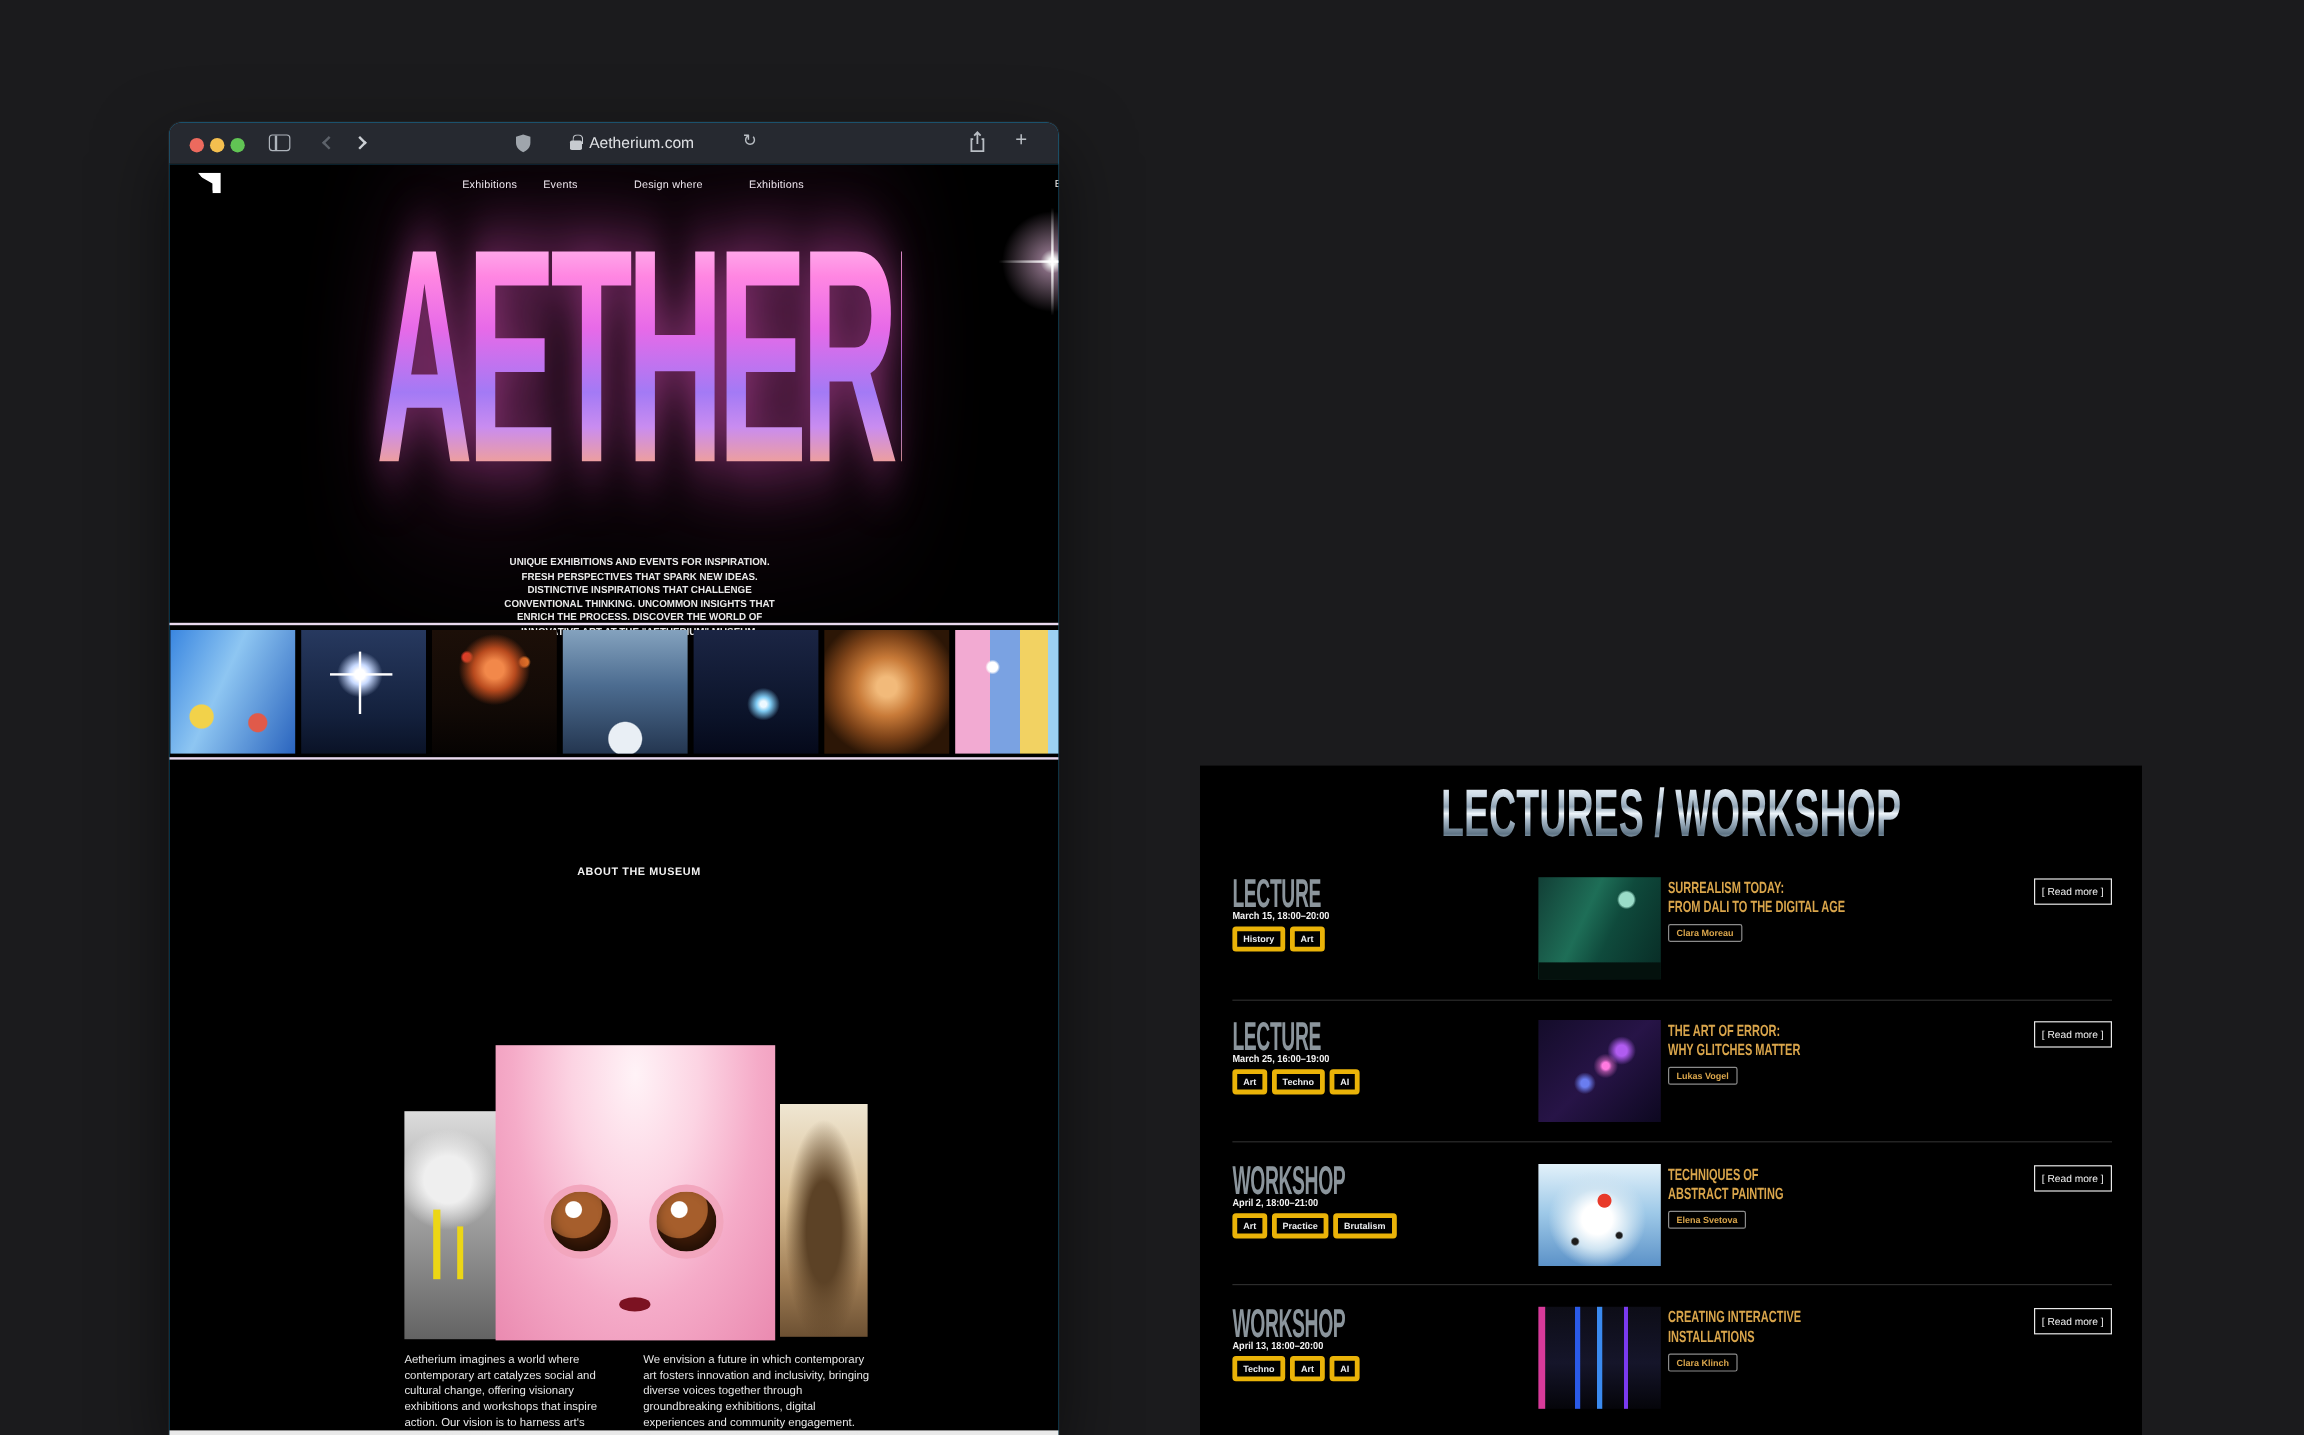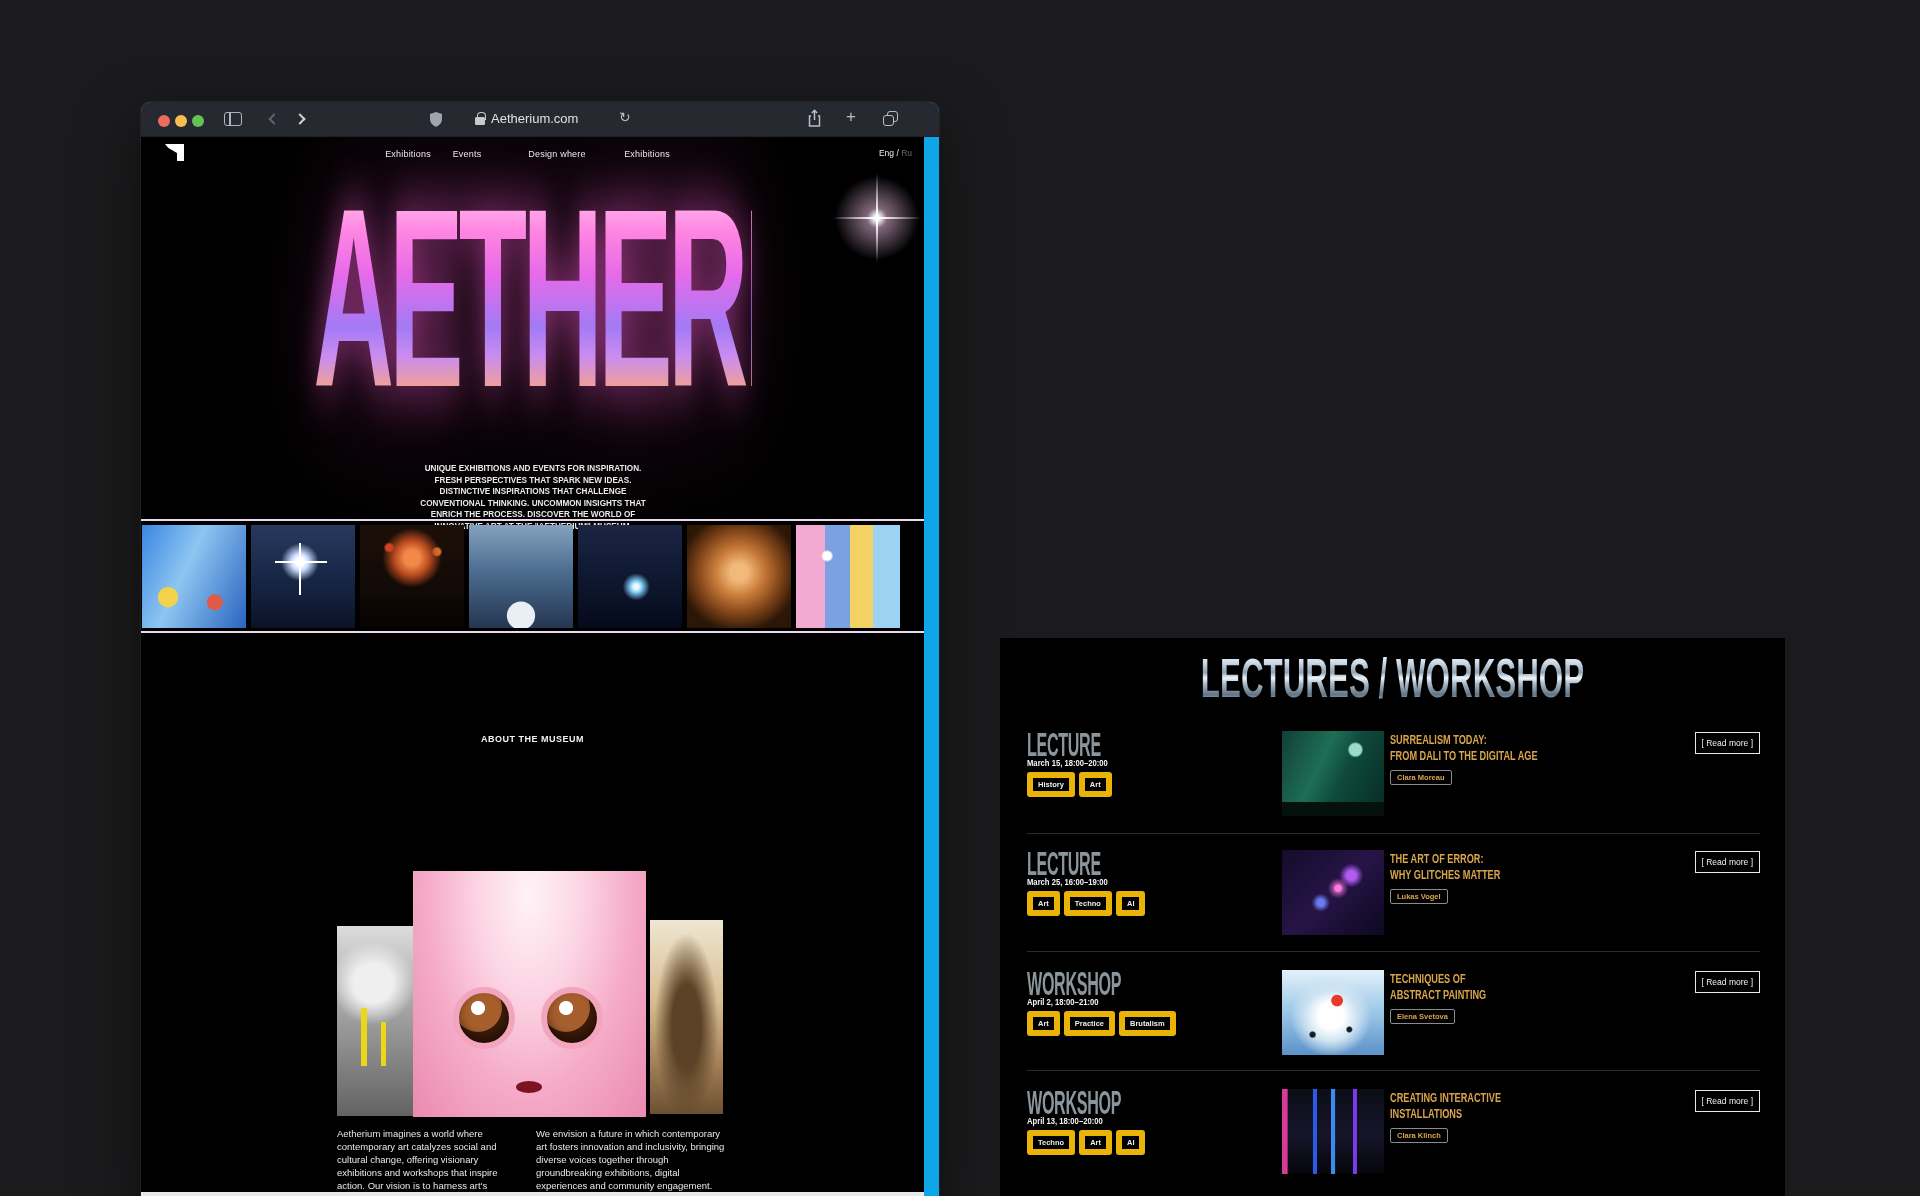--- a/index.html
+++ b/index.html
@@ -1,20 +1,20 @@
 <!DOCTYPE html>
 <html><head>
 <meta charset="utf-8">
 <style>
   * { margin:0; padding:0; box-sizing:border-box; }
   html,body { width:1920px; height:1196px; overflow:hidden; background:#1b1b1d;
     font-family:"Liberation Sans","DejaVu Sans",sans-serif; }
 
   
-  .window { position:absolute; left:141px; top:102px; width:798px; height:1094px;
+  .window { position:absolute; left:141px; top:102px; width:741px; height:1094px;
     border-radius:10px 10px 0 0; overflow:hidden; background:#0ea5e9;
     box-shadow:0 0 0 1px rgba(255,255,255,.05), 0 24px 60px rgba(0,0,0,.55); }
   .toolbar { position:absolute; left:0; top:0; width:100%; height:35px; background:#262930;
     border-bottom:1px solid #1d2024; }
   .t-dot { position:absolute; top:13px; width:12px; height:12px; border-radius:50%; }
   .t-red { left:17px; background:#ec6a5e; } .t-yel { left:34px; background:#f4bf4f; }
   .t-grn { left:51px; background:#61c454; }
   .tb-ic { position:absolute; color:#b9bec4; }
   .sidebar-ic { left:83px; top:10px; width:18px; height:14px; border:1.6px solid #aeb4bb; border-radius:3px; }
   .sidebar-ic::before { content:""; position:absolute; left:4px; top:0; width:1.6px; height:100%; background:#aeb4bb; }
@@ -77,21 +77,21 @@
   .g4 { background:radial-gradient(circle at 50% 88%, #e9eff5 0 13%, transparent 14%),
         linear-gradient(180deg,#84a2be 0%,#4c6c90 45%,#243650 100%); }
   .g5 { background:radial-gradient(circle at 56% 60%, #ecf8ff 0 3%, #7ecaf2 7%, transparent 16%),
         linear-gradient(180deg,#1b2544 0%,#0b1329 70%,#05091a 100%); }
   .g6 { background:radial-gradient(circle at 50% 46%, #f2ba7a 0 11%, #c87a38 32%, #7c4218 56%, #2c1606 78%),
         #0f0703; }
   .g7 { background:radial-gradient(circle at 30% 30%, #fff 0 4%, transparent 6%),
         linear-gradient(90deg,#f2aad2 0 28%, #7aa2e2 28% 52%, #f2d262 52% 74%, #9cd2f2 74% 100%); }
 
   .about-label { position:absolute; left:0; top:584px; width:100%; text-align:center;
-    color:#f2f2f2; font-size:9px; font-weight:bold; letter-spacing:.5px;margin-top:13px; }
+    color:#f2f2f2; font-size:9px; font-weight:bold; letter-spacing:.5px; }
 
   .chrome { font-weight:bold;
     background:linear-gradient(180deg,#fbfdff 0%,#cfdce7 22%,#8fa3b4 40%,#eef5fa 50%,#a9bac9 60%,#5f7485 80%,#cfdbe5 96%);
     -webkit-background-clip:text; background-clip:text; color:transparent;
     filter:drop-shadow(0 2px 1px rgba(0,0,0,.75)); }
   .headline { position:absolute; left:0; top:607px; width:100%; text-align:center; z-index:3; }
   .h-line { display:block; line-height:54px; white-space:nowrap; letter-spacing:-0.02em; }
   .h-line:nth-child(1){ font-size:68px; transform:scaleX(.60); }
   .h-line:nth-child(2){ font-size:68px; transform:scaleX(.54); }
   .h-line:nth-child(3){ font-size:62px; transform:scaleX(.55); }
@@ -123,21 +123,21 @@
     font-size:56px; line-height:56px; white-space:nowrap; transform:scaleX(.56); }
   .sep { position:absolute; left:27px; width:733px; height:1px; background:#2c2c2c; }
   .s1{top:195px} .s2{top:313px} .s3{top:432px}
   .ev { position:absolute; left:27px; width:733px; height:90px; }
   .r1{top:92px} .r2{top:211px} .r3{top:331px} .r4{top:450px}
   .ev-type { font-size:31px; line-height:27px; font-weight:bold; color:#8b959c;
     letter-spacing:-0.02em; transform:scale(.52,1.08); transform-origin:left top; white-space:nowrap; }
   .ev-date { position:absolute; left:0; top:28px; font-size:8.5px; font-weight:bold; color:#f5f5f5;
     transform:scaleX(.9); transform-origin:left; white-space:nowrap; }
   .ev-tags { position:absolute; left:0; top:42px; display:flex; gap:4px; }
-  .tag { border:6px solid #eab308; border-radius:3px; padding:2px 5px; font-size:7.5px; font-weight:bold; color:#eceef0; }
+  .tag { border:4px solid #eab308; border-radius:3px; padding:2px 5px; font-size:7.5px; font-weight:bold; color:#eceef0; }
   .ev-img { position:absolute; left:255px; top:1px; width:102px; height:85px; }
   .ie1 { background:radial-gradient(circle at 72% 22%, #9adcc8 0 6%, transparent 8%),
         linear-gradient(0deg,#04110d 0 16%, transparent 17%),
         linear-gradient(115deg,#123f36 0%,#1e6e57 38%,#0f4a3c 58%,#082b25 100%); }
   .ie2 { background:radial-gradient(circle at 55% 45%, #ff7ae0 0 4%, rgba(255,122,224,.5) 7%, transparent 14%),
         radial-gradient(circle at 38% 62%, #6a7df0 0 4%, transparent 11%),
         radial-gradient(circle at 68% 30%, #b05cf0 0 5%, transparent 13%),
         linear-gradient(135deg,#140c2a 0%,#271447 50%,#0d0820 100%); }
   .ie3 { background:radial-gradient(circle at 54% 36%, #e83a2a 0 7%, transparent 8%),
         radial-gradient(circle at 30% 76%, #1c1c1c 0 2.5%, transparent 4%),

